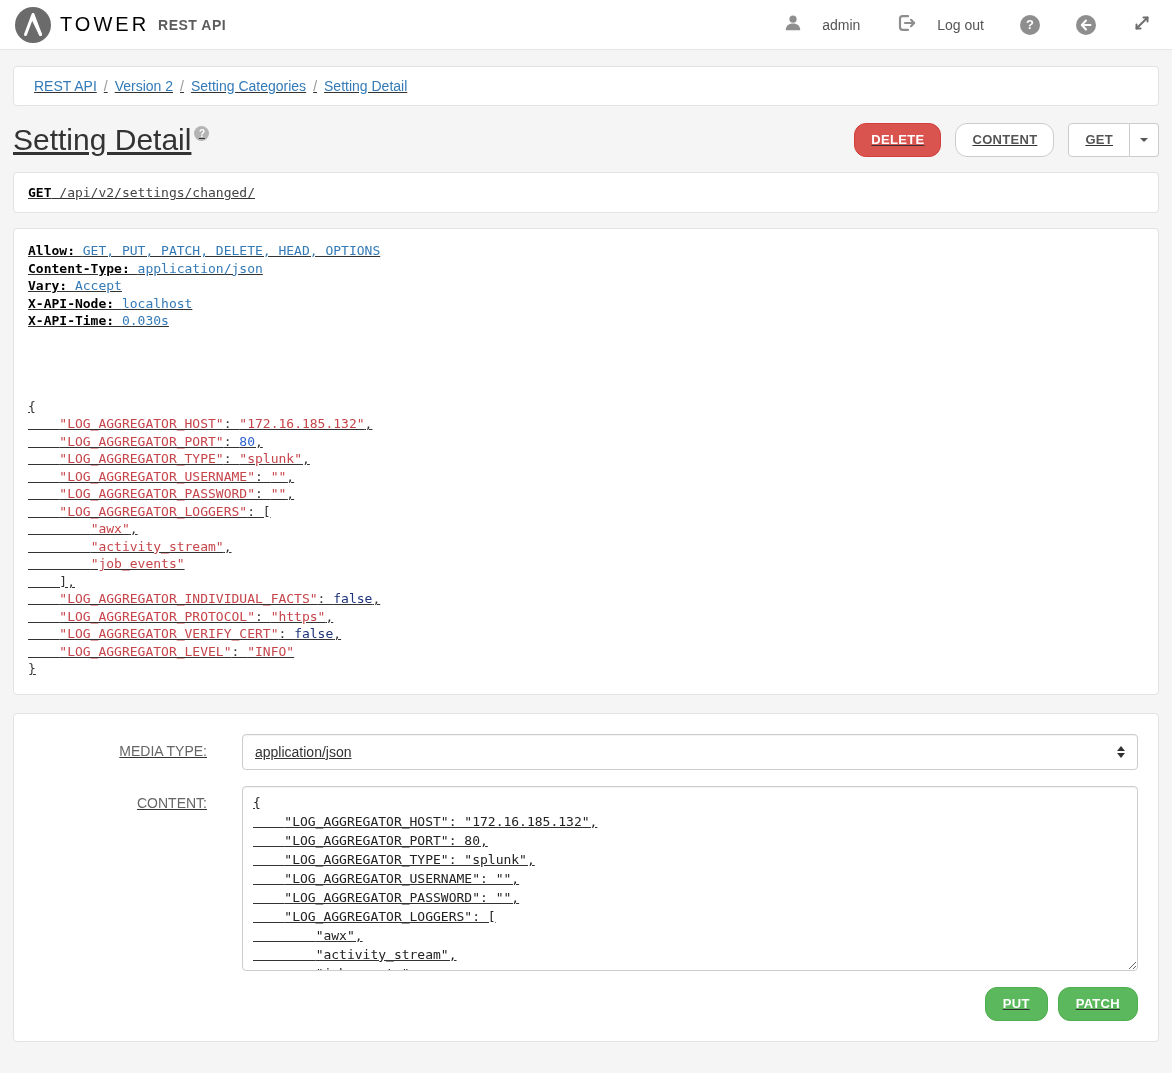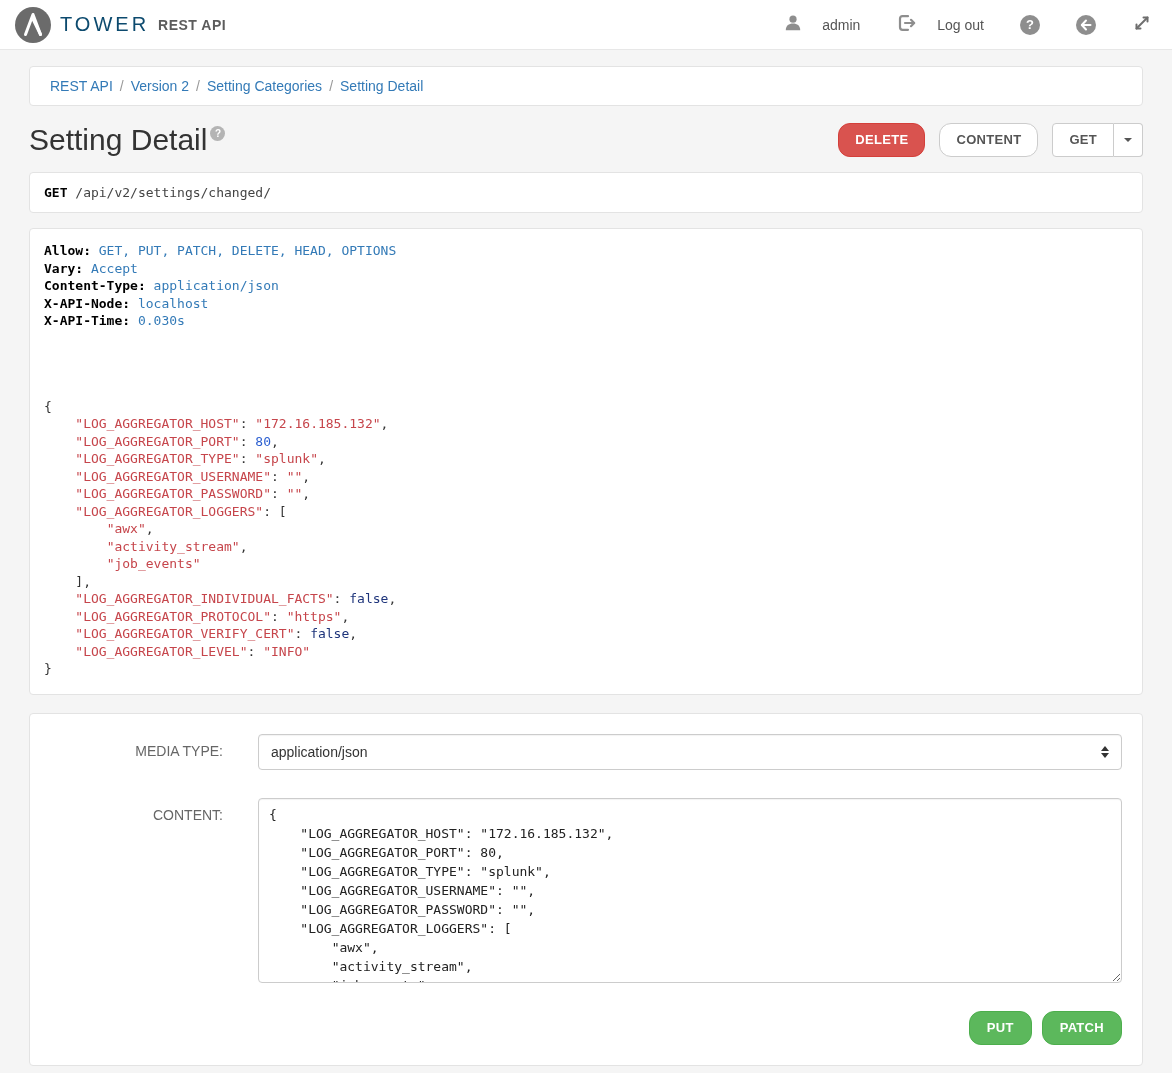--- a/index.html
+++ b/index.html
@@ -12,31 +12,31 @@
     box-sizing:border-box;
   }
   
   .navbar {
     height:50px; background:#fff; border-bottom:1px solid #e7e7e7;
     display:flex; align-items:center; justify-content:space-between;
     padding:0 20px 0 15px; box-sizing:border-box;
   }
   .brand { display:flex; align-items:center; gap:9px; }
   .logo svg { display:block; }
-  .brand-tower { font-size:20px; letter-spacing:3px; color:#0c4a6e; font-weight:400; }
+  .brand-tower { font-size:20px; letter-spacing:3px; color:#000000; font-weight:400; }
   .brand-rest { font-size:14px; color:#5c5c5c; font-weight:700; letter-spacing:.5px; }
   .nav-right { display:flex; align-items:center; gap:36px; }
   .nav-item { display:flex; align-items:center; gap:20px; color:#555; font-size:14px; cursor:pointer; }
   .circle-icon {
     width:20px; height:20px; border-radius:50%; background:#8e8e8e; color:#fff;
     display:flex; align-items:center; justify-content:center;
     font-size:13px; font-weight:700; cursor:pointer; line-height:1;
   }
   
-  .page { padding:0 29px; }
+  .page { padding:0 13px;text-decoration:underline; }
   .panel { background:#fff; border:1px solid #e3e3e3; border-radius:4px; box-sizing:border-box; }
   .breadcrumb { margin-top:16px; padding:11px 20px; font-size:14px; }
   .bc-link { color:var(--link,#337ab7); text-decoration:none; cursor:pointer; }
   .bc-sep { color:#999; padding:0 7px; }
 
   .title-row { display:flex; align-items:center; justify-content:space-between; margin:17px 0 15px; }
   h1 { margin:0; font-size:30px; font-weight:400; color:#333; display:flex; align-items:flex-start; }
   .help-badge {
     width:15px; height:15px; border-radius:50%; background:#b4b4b4; color:#fff;
     font-size:10px; font-weight:700; display:flex; align-items:center; justify-content:center;
@@ -66,21 +66,21 @@
   .hname { font-weight:700; color:#000; }
   .hval { color:var(--hdrblue,#337ab7); }
   .body-block { margin-top:68px; }
   .t-p { color:#333; }
   .t-k, .t-s { color:var(--jstr,#c6454b); }
   .t-n { color:var(--jnum,#2c5fd1); }
   .t-b { color:var(--jbool,#1e347b); }
 
   
   .form-panel { margin-top:18px; margin-bottom:12px; padding:20px; }
-  .form-row { display:flex; align-items:flex-start; margin-bottom:28px; }
+  .form-row { display:flex; align-items:flex-start; margin-bottom:16px; }
   .form-row label { flex:0 0 173px; text-align:right; margin-right:35px; color:#666; font-size:14px; padding-top:9px; }
   .select {
     flex:1; height:34px; border:1px solid #ccc; border-radius:4px; background:#fff;
     display:flex; align-items:center; justify-content:space-between; padding:0 12px;
     font-size:14px; color:#333; cursor:pointer; box-shadow:inset 0 1px 1px rgba(0,0,0,.05);
   }
   .select-arrows { display:flex; flex-direction:column; gap:2px; align-items:center; }
   .select-arrows i { display:block; width:0; height:0; border-left:4px solid transparent; border-right:4px solid transparent; }
   .arrow-up   { border-bottom:5px solid #333; }
   .arrow-down { border-top:5px solid #333; }
@@ -169,22 +169,22 @@
     </div>
   </div>
 
   <div class="panel request-line mono">
     <span class="req-method">GET</span><span class="req-path"> /api/v2/settings/changed/</span>
   </div>
 
   <div class="panel response mono">
     <div id="resp-headers">
         <div class="resp-line"><span class="hname">Allow: </span><span class="hval">GET, PUT, PATCH, DELETE, HEAD, OPTIONS</span></div>
+        <div class="resp-line"><span class="hname">Content-Type: </span><span class="hval">application/json</span></div>
         <div class="resp-line"><span class="hname">Vary: </span><span class="hval">Accept</span></div>
-        <div class="resp-line"><span class="hname">Content-Type: </span><span class="hval">application/json</span></div>
         <div class="resp-line"><span class="hname">X-API-Node: </span><span class="hval">localhost</span></div>
         <div class="resp-line"><span class="hname">X-API-Time: </span><span class="hval">0.030s</span></div>
       </div>
     <div id="resp-body" class="body-block">
         <div class="resp-line"><span class="t-p">{</span></div>
         <div class="resp-line"><span class="t-p">    </span><span class="t-k">"LOG_AGGREGATOR_HOST"</span><span class="t-p">: </span><span class="t-s">"172.16.185.132"</span><span class="t-p">,</span></div>
         <div class="resp-line"><span class="t-p">    </span><span class="t-k">"LOG_AGGREGATOR_PORT"</span><span class="t-p">: </span><span class="t-n">80</span><span class="t-p">,</span></div>
         <div class="resp-line"><span class="t-p">    </span><span class="t-k">"LOG_AGGREGATOR_TYPE"</span><span class="t-p">: </span><span class="t-s">"splunk"</span><span class="t-p">,</span></div>
         <div class="resp-line"><span class="t-p">    </span><span class="t-k">"LOG_AGGREGATOR_USERNAME"</span><span class="t-p">: </span><span class="t-s">""</span><span class="t-p">,</span></div>
         <div class="resp-line"><span class="t-p">    </span><span class="t-k">"LOG_AGGREGATOR_PASSWORD"</span><span class="t-p">: </span><span class="t-s">""</span><span class="t-p">,</span></div>

